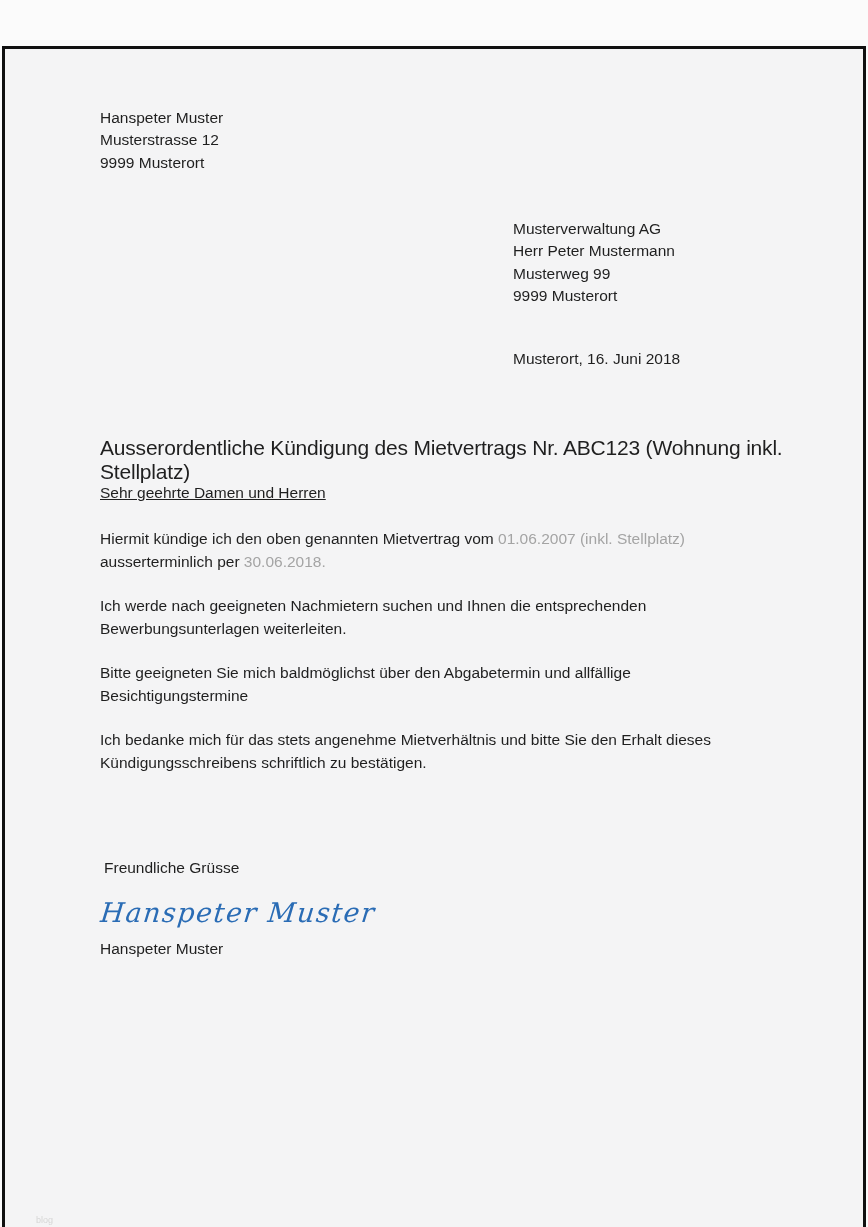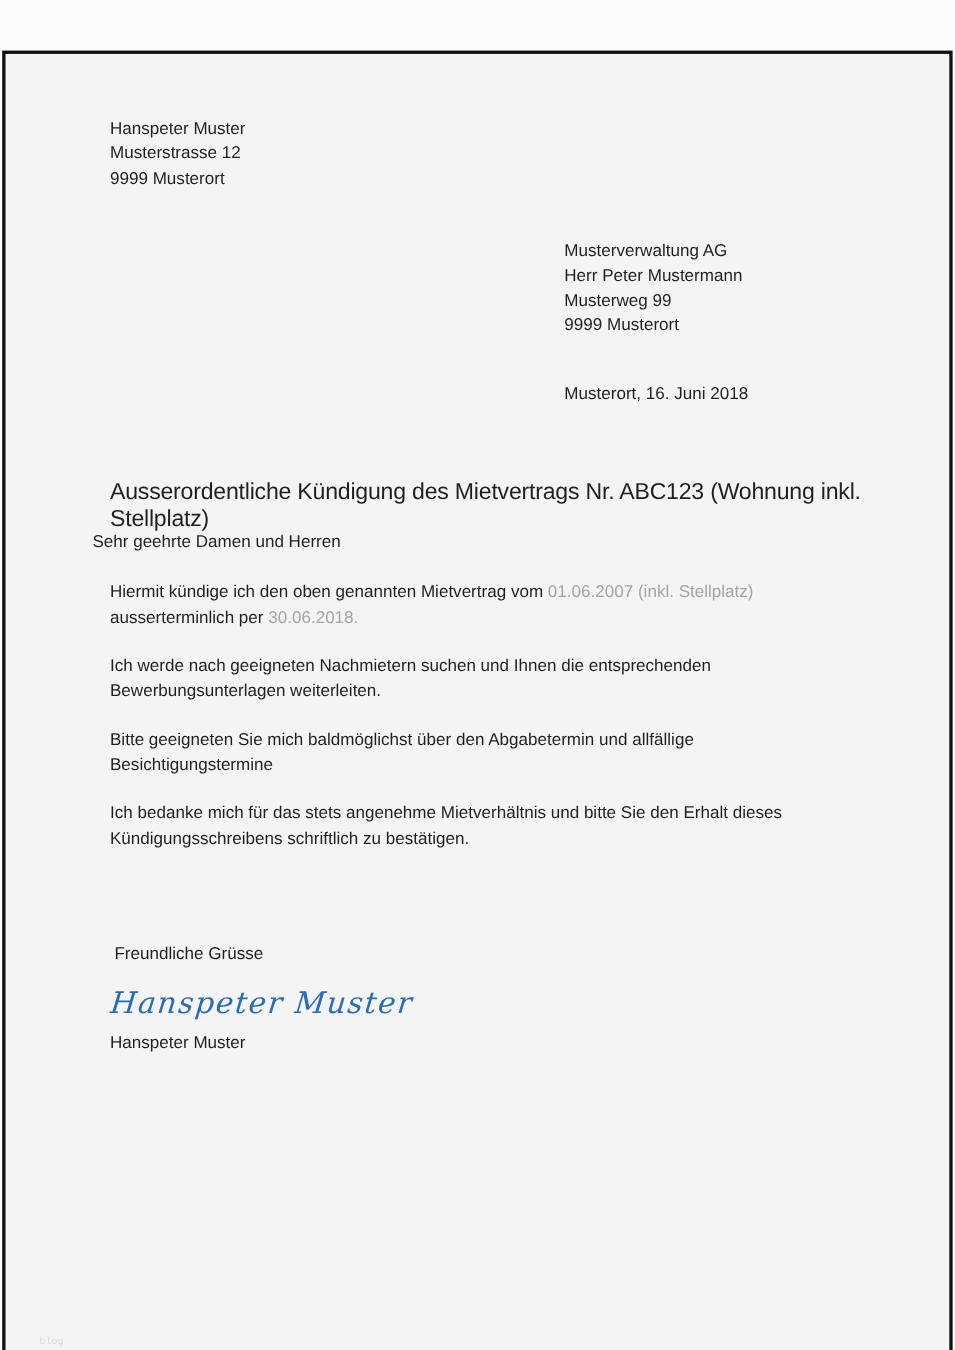--- a/index.html
+++ b/index.html
@@ -34,21 +34,21 @@
   .dateline  { left: 513px; top: 306px; font-size: 15.5px; }
 
   .subject {
     left: 100px; top: 392px;
     width: 700px;
     font-size: 21px;
     font-weight: normal;
     letter-spacing: -0.2px;
   }
 
-  .salutation { left: 84px; top: 440px; font-size: 15.5px; }
+  .salutation { left: 100px; top: 440px; font-size: 15.5px; text-decoration: underline; }
 
   .bodytext {
     left: 100px; top: 483px;
     width: 660px;
     font-size: 15.5px;
     line-height: 23px;
   }
   .bodytext .para { margin: 0 0 21px 0; }
   .muted { color: #a4a4a4; text-align: center; }
 
@@ -62,21 +62,21 @@
     letter-spacing: 1.5px;
     color: #2a6cb5;
     transform: skewX(-6deg);
     transform-origin: left bottom;
   }
 
   .sig-typed { left: 100px; top: 896px; font-size: 15.5px; }
 
   .watermark {
     left: 36px; top: 1171px;
-    font-family: Liberation Mono, monospace;
+    font-family: Liberation Sans, sans-serif;
     font-size: 9px;
     color: #d6d6d6;
   }
 </style>
 </head>
 <body>
 
 <div class="viewport">
   <div class="sheet"></div>
 

